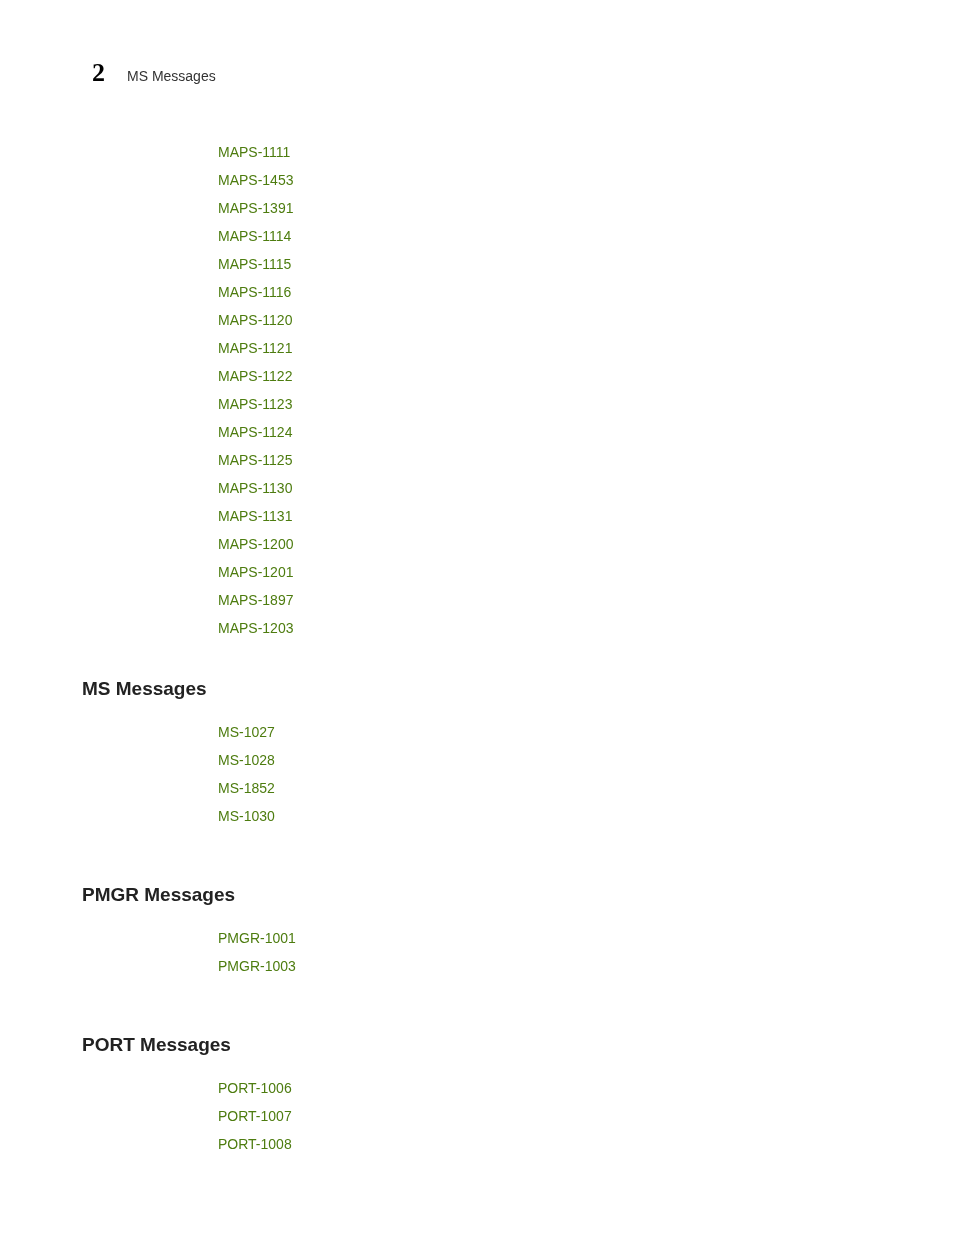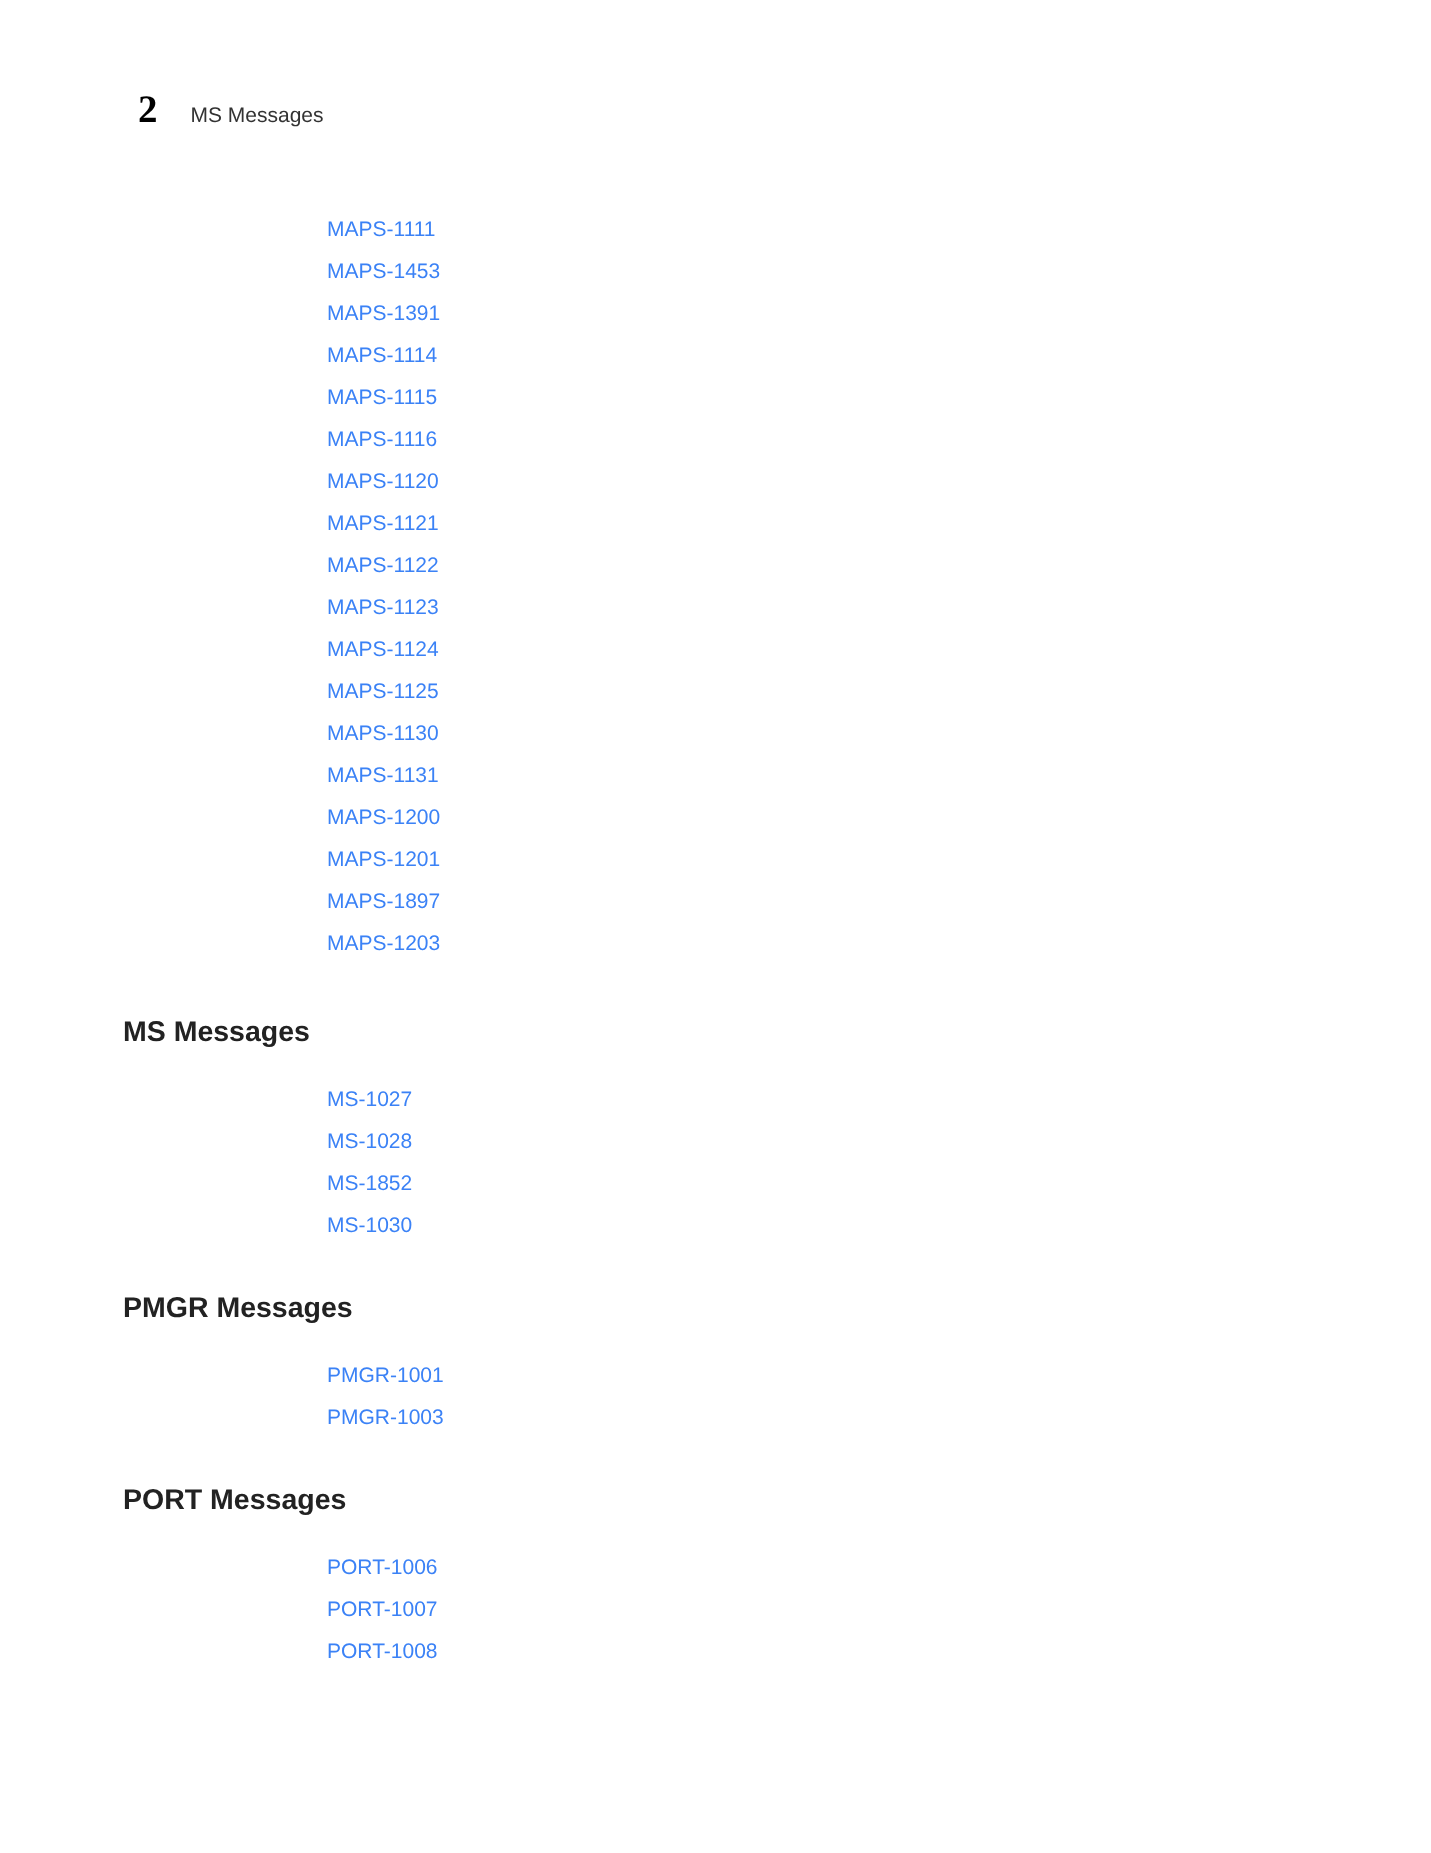--- a/index.html
+++ b/index.html
@@ -36,31 +36,31 @@
     color: #333333;
   }
   .content {
     margin-top: 80px;
   }
   .link-list {
     margin-left: 218px;
   }
   .link-list .link {
     font-size: 14px;
-    color: #3b82f6;
+    color: #4d7c0f;
     line-height: 28px;
     display: block;
     text-decoration: none;
   }
   .section-heading {
     font-size: 19px;
     font-weight: bold;
     color: #222222;
     margin-left: 82px;
-    margin-top: 32px;
+    margin-top: 54px;
     margin-bottom: 18px;
   }
   .section-heading.first {
     margin-top: 36px;
   }
 </style>
 </head>
 <body>
 
 <div class="page">

